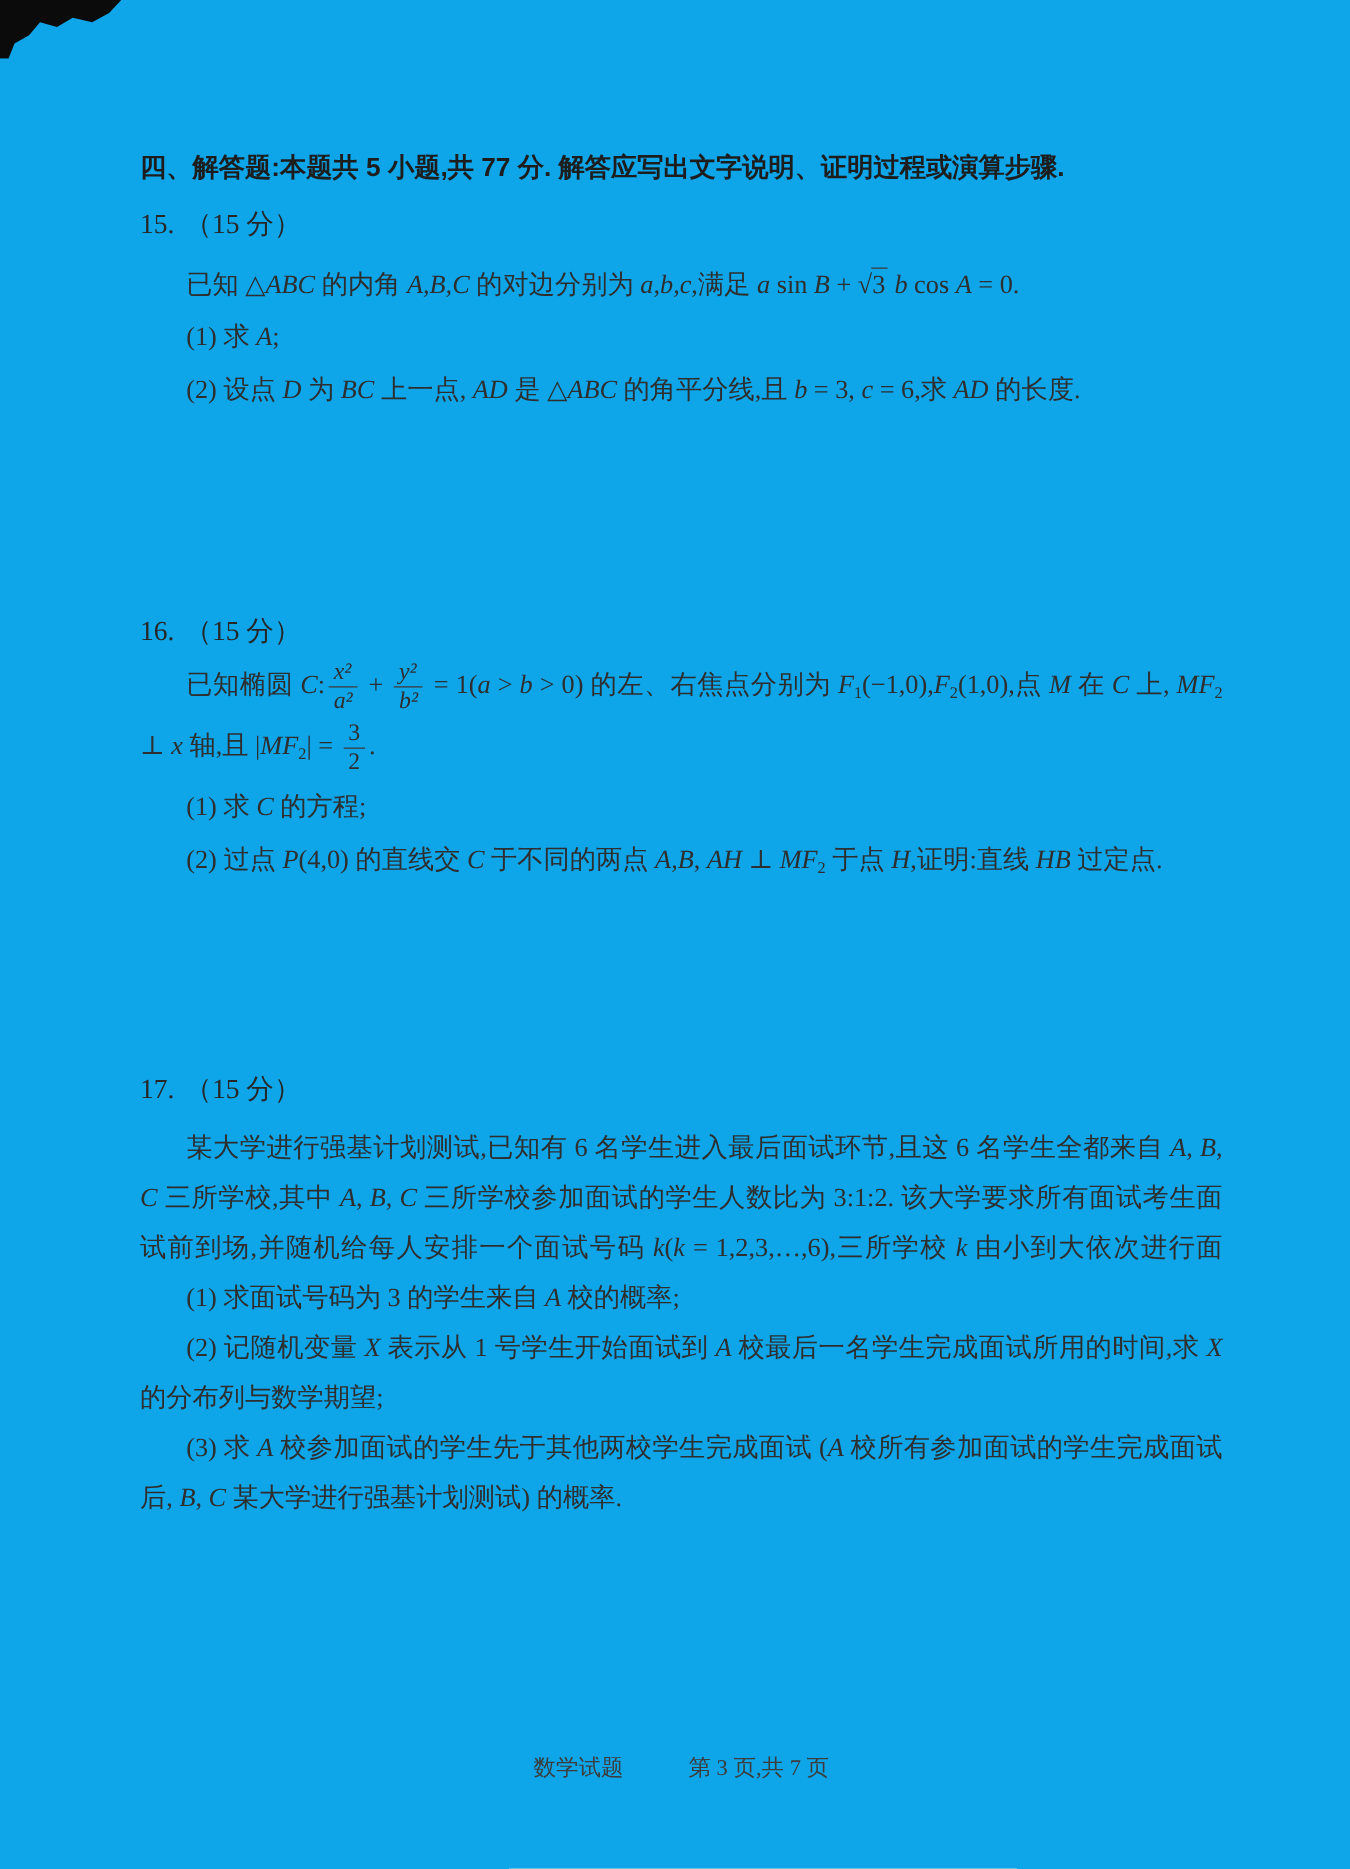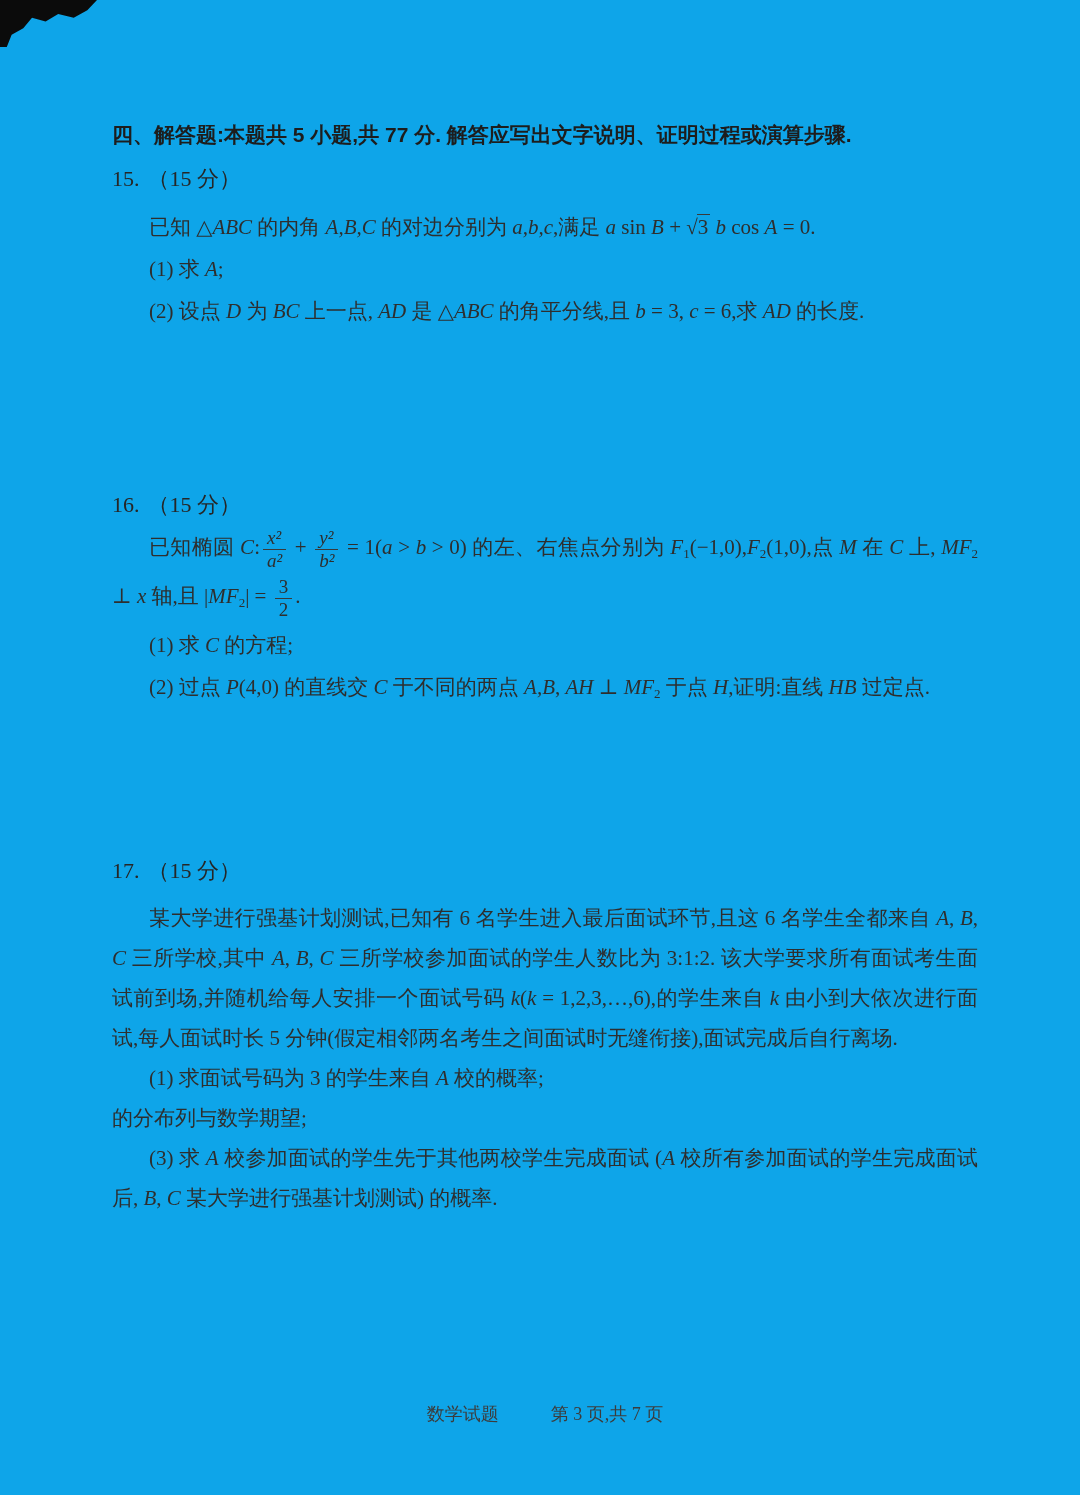--- a/index.html
+++ b/index.html
@@ -78,23 +78,23 @@
       </div>
   </div>
 
   <div class="question" id="q17">
     <div class="q-head">
       <span class="num">17.</span><span class="pts">（15 分）</span>
     </div>
     <div class="q-body">
         <div class="line ind fill"><span class="seg-cn">某大学进行强基计划测试,已知有 6 名学生进入最后面试环节,且这 6 名学生全都来自 </span><span class="seg-it">A</span><span class="seg-cn">, </span><span class="seg-it">B</span><span class="seg-cn">,</span></div>
         <div class="line fill"><span class="seg-it">C</span><span class="seg-cn"> 三所学校,其中 </span><span class="seg-it">A</span><span class="seg-cn">, </span><span class="seg-it">B</span><span class="seg-cn">, </span><span class="seg-it">C</span><span class="seg-cn"> 三所学校参加面试的学生人数比为 3:1:2. 该大学要求所有面试考生面</span></div>
-        <div class="line fill"><span class="seg-cn">试前到场,并随机给每人安排一个面试号码 </span><span class="seg-it">k</span><span class="seg-up">(</span><span class="seg-it">k</span><span class="seg-up"> = 1,2,3,…,6)</span><span class="seg-cn">,的学生来自 </span><span class="seg-it">k</span><span class="seg-cn"> 由小到大依次进行面</span></div>
-        <div class="line"><span class="seg-cn">试,每人面试时长 5 分钟(假定相邻两名考生之间面试时无缝衔接),面试完成后自行离场.</span></div>
+        <div class="line fill"><span class="seg-cn">试前到场,并随机给每人安排一个面试号码 </span><span class="seg-it">k</span><span class="seg-up">(</span><span class="seg-it">k</span><span class="seg-up"> = 1,2,3,…,6)</span><span class="seg-cn">,三所学校 </span><span class="seg-it">k</span><span class="seg-cn"> 由小到大依次进行面</span></div>
         <div class="line ind"><span class="seg-cn">(1) 求面试号码为 3 的学生来自 </span><span class="seg-it">A</span><span class="seg-cn"> 校的概率;</span></div>
+        <div class="line ind fill"><span class="seg-cn">(2) 记随机变量 </span><span class="seg-it">X</span><span class="seg-cn"> 表示从 1 号学生开始面试到 </span><span class="seg-it">A</span><span class="seg-cn"> 校最后一名学生完成面试所用的时间,求 </span><span class="seg-it">X</span></div>
         <div class="line"><span class="seg-cn">的分布列与数学期望;</span></div>
         <div class="line ind fill"><span class="seg-cn">(3) 求 </span><span class="seg-it">A</span><span class="seg-cn"> 校参加面试的学生先于其他两校学生完成面试 (</span><span class="seg-it">A</span><span class="seg-cn"> 校所有参加面试的学生完成面试</span></div>
         <div class="line"><span class="seg-cn">后, </span><span class="seg-it">B</span><span class="seg-cn">, </span><span class="seg-it">C</span><span class="seg-cn"> 某大学进行强基计划测试) 的概率.</span></div>
       </div>
   </div>
 
   <div class="footer">
     <span>数学试题</span>
     <span>第 3 页,共 7 页</span>
   </div>

